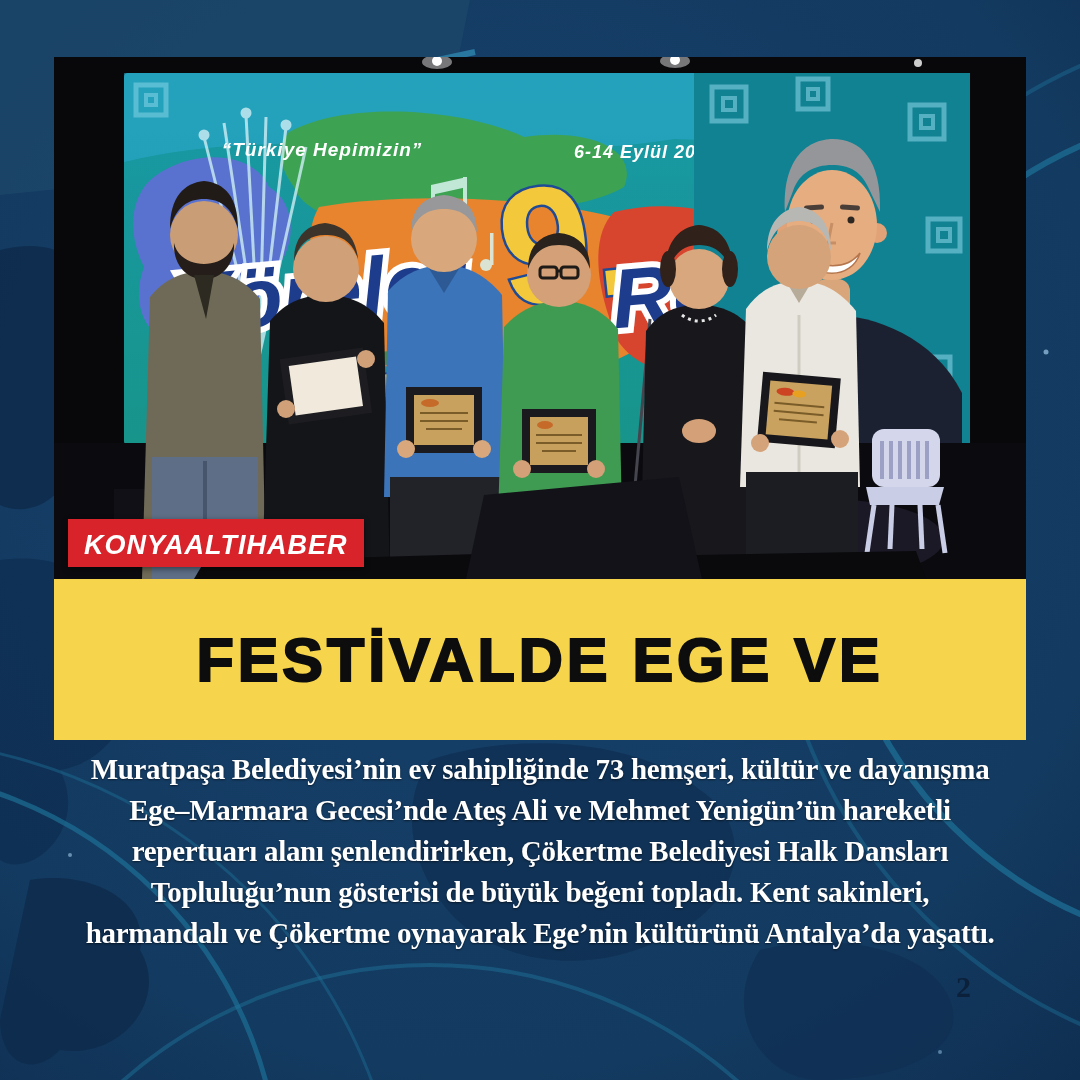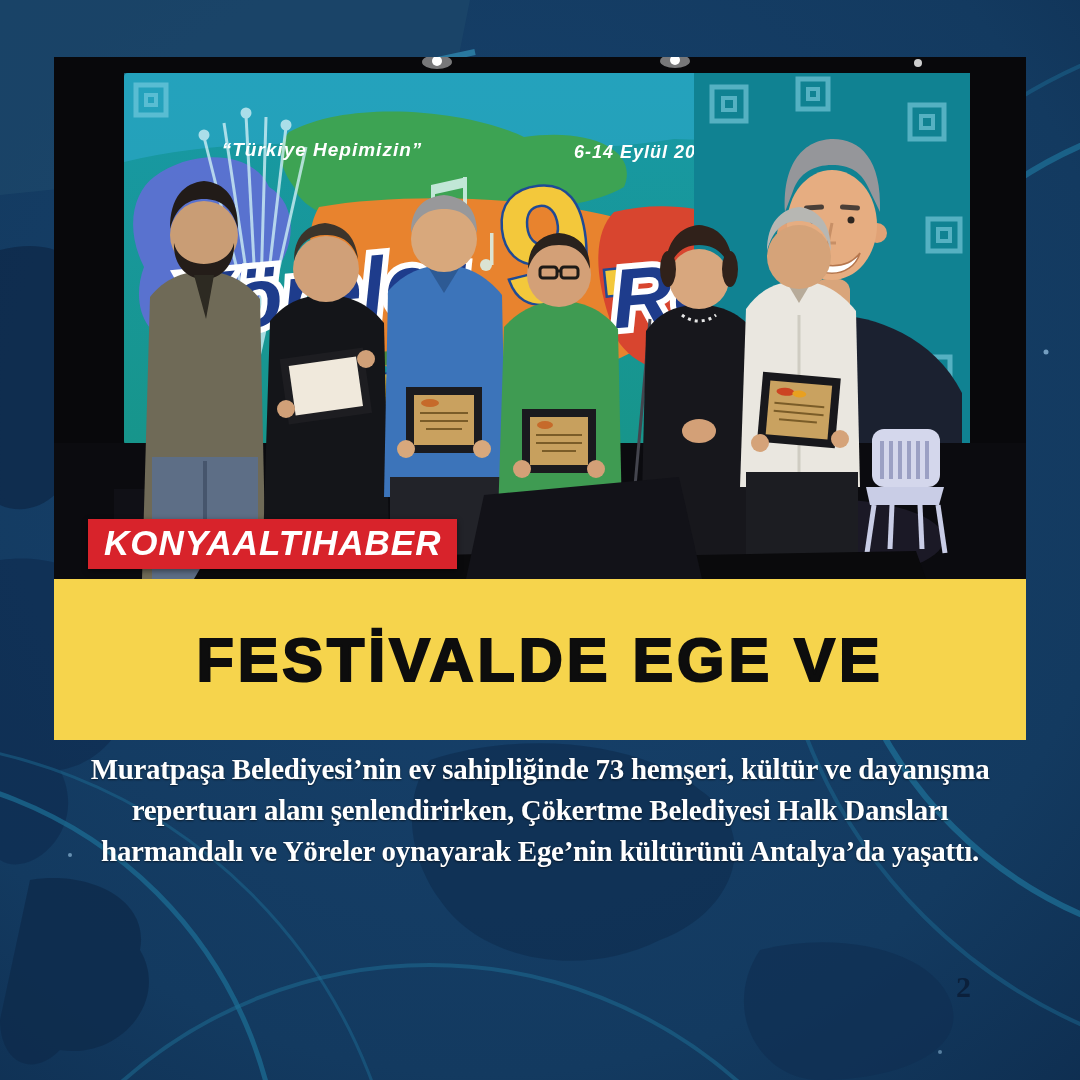--- a/index.html
+++ b/index.html
@@ -1,22 +1,22 @@
 <!DOCTYPE html>
 <html><head>
 <meta charset="utf-8">
 <style>
   html,body{margin:0;padding:0;background:#0d2745;}
   .canvas{position:relative;width:1080px;height:1080px;overflow:hidden;
           font-family:"Liberation Sans",sans-serif;background:#15803d;}
   .bg-art{position:absolute;left:0;top:0;width:1080px;height:1080px;}
   .photo{position:absolute;left:54px;top:57px;width:972px;height:522px;}
   .badge{position:absolute;left:68px;top:519px;background:#d8232b;color:#fff;
-         padding:4px 16px 6px 16px;font-style:italic;font-weight:bold;
-         font-size:35px;letter-spacing:1px;box-shadow:0 2px 6px rgba(0,0,0,.45);margin-left:20px;}
+         padding:11px 16px 6px 16px;font-style:italic;font-weight:bold;
+         font-size:27px;letter-spacing:1px;box-shadow:0 2px 6px rgba(0,0,0,.45);}
   .banner{position:absolute;left:54px;top:579px;width:972px;height:161px;
           background:#f6d44c;display:flex;flex-direction:column;align-items:center;
           justify-content:center;}
   .headline{color:#0d0d0d;font-weight:bold;font-size:61px;letter-spacing:4px;
             line-height:62px;white-space:nowrap;
             -webkit-text-stroke:2.2px #0d0d0d;}
   .article{position:absolute;left:8px;top:749px;width:1064px;text-align:center;
            color:#ffffff;font-family:"Liberation Serif",serif;font-weight:bold;
            font-size:29px;line-height:41px;letter-spacing:-0.3px;
            text-shadow:0 1px 2px rgba(0,0,0,.55);}
@@ -284,19 +284,21 @@
   <div class="badge">
     <span>KONYAALTIHABER</span>
   </div>
 
   <div class="banner">
     <div class="headline">FESTİVALDE EGE VE</div>
   </div>
 
   <div class="article">
     <div>Muratpaşa Belediyesi’nin ev sahipliğinde 73 hemşeri, kültür ve dayanışma</div>
+    <div>Ege–Marmara Gecesi’nde Ateş Ali ve Mehmet Yenigün’ün hareketli</div>
     <div>repertuarı alanı şenlendirirken, Çökertme Belediyesi Halk Dansları</div>
-    <div>harmandalı ve Yöreler oynayarak Ege’nin kültürünü Antalya’da yaşattı.</div>
+    <div>Topluluğu’nun gösterisi de büyük beğeni topladı. Kent sakinleri,</div>
+    <div>harmandalı ve Çökertme oynayarak Ege’nin kültürünü Antalya’da yaşattı.</div>
   </div>
 
   <div class="watermark-digit">2</div>
 
 </div>
 
 </body></html>

